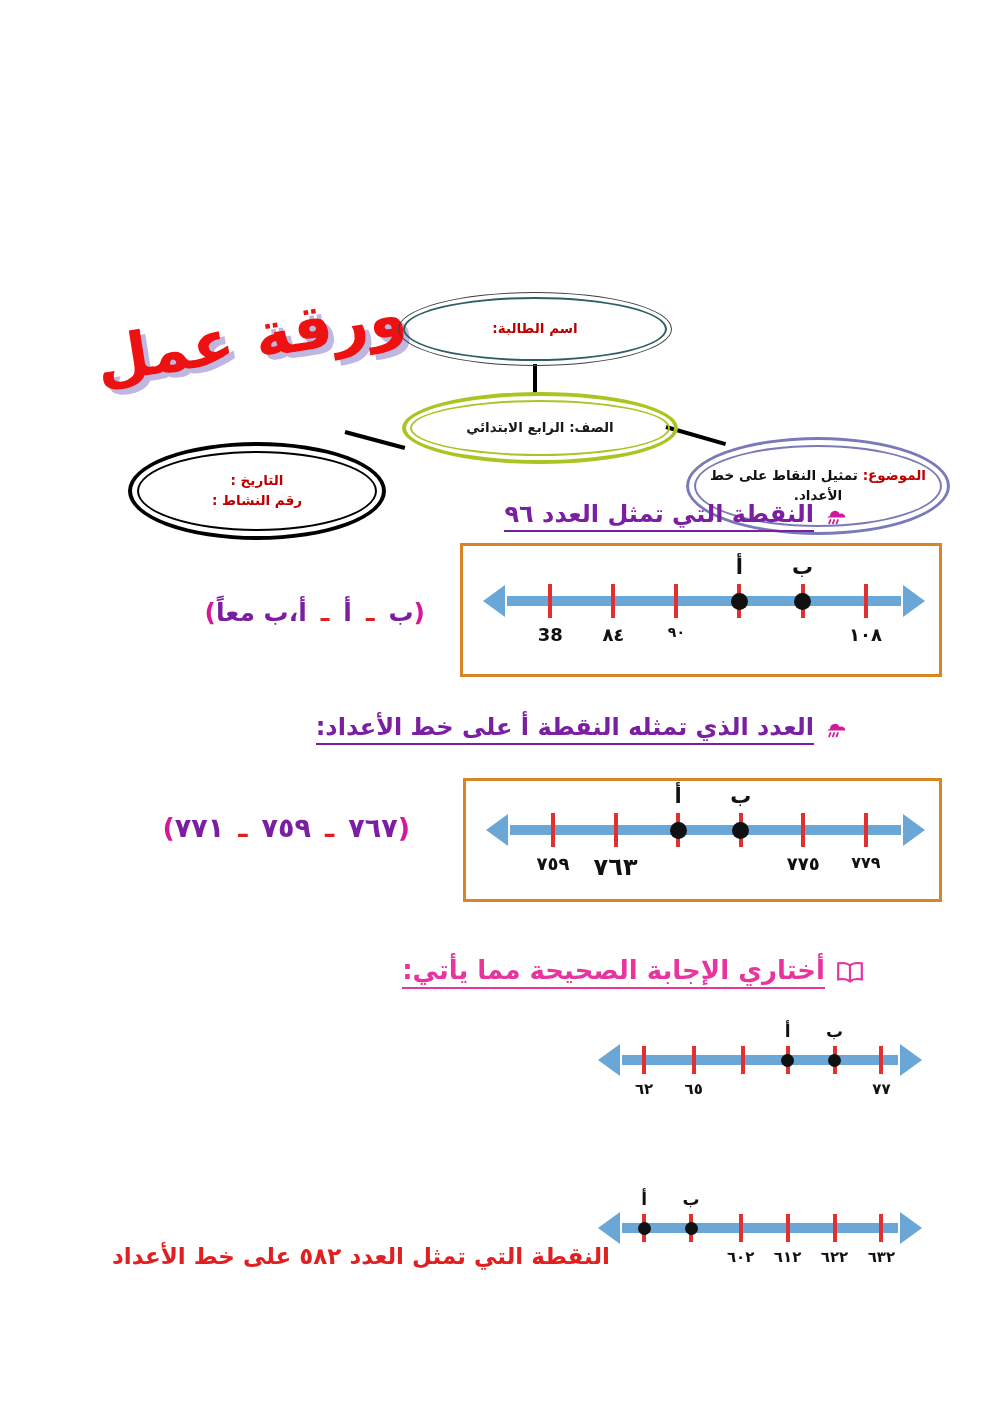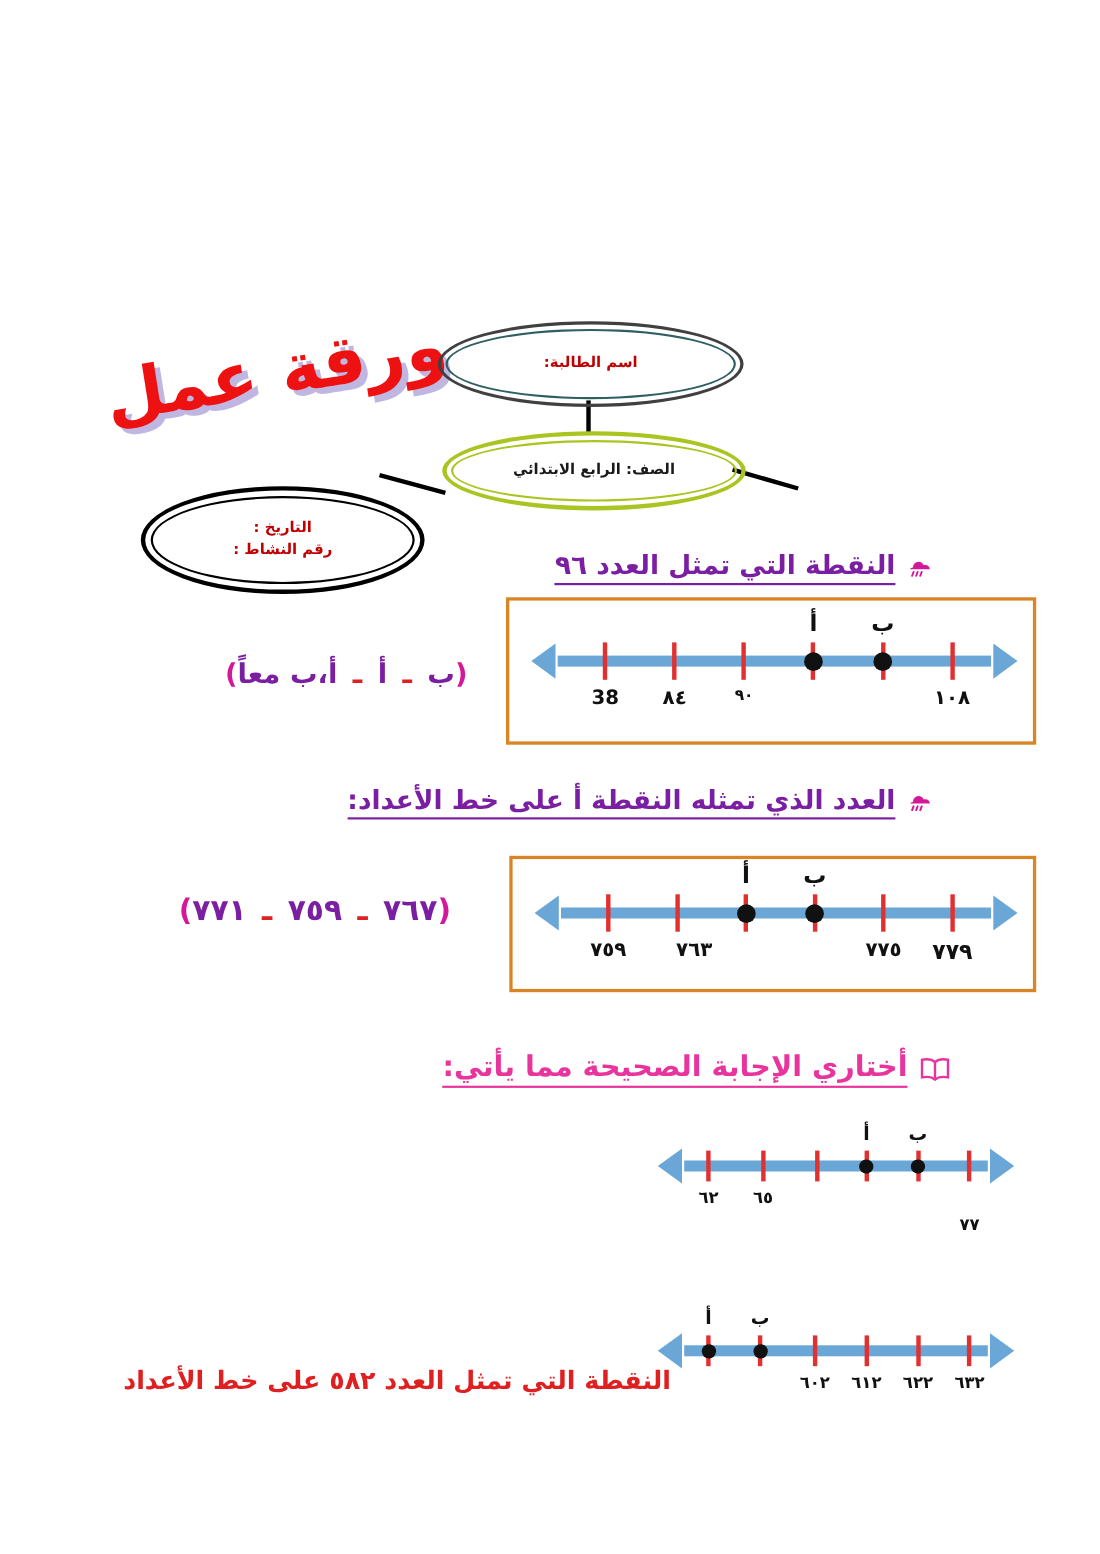--- a/index.html
+++ b/index.html
@@ -48,21 +48,21 @@
   .oval .lbl{
     position:relative;
     z-index:2;
     font-size:13.5px;
     font-weight:bold;
     line-height:1.45;
     padding:0 14px;
   }
 
   
-  #oval-name{left:398px;top:162px;width:272px;height:72px;border:3px solid #404040;}
+  #oval-name{left:398px;top:162px;width:272px;height:72px;border:1px solid #404040;}
   #oval-name .inner{left:4px;top:4px;right:4px;bottom:4px;border:2px solid #2e5f63;}
   #oval-name .lbl{color:#c00000;}
 
   
   #oval-class{left:402px;top:262px;width:268px;height:64px;border:4px solid #a9c522;}
   #oval-class .inner{left:4px;top:4px;right:4px;bottom:4px;border:2px solid #a9c522;}
   #oval-class .lbl{color:#1a1a1a;}
 
   
   #oval-subject{left:686px;top:307px;width:258px;height:92px;border:3px solid #7b7ab8;}
@@ -193,20 +193,24 @@
     <div class="oval" id="oval-name">
       <div class="inner"></div>
       <div class="lbl">اسم الطالبة:</div>
     </div>
 
     <div class="oval" id="oval-class">
       <div class="inner"></div>
       <div class="lbl">الصف: الرابع الابتدائي</div>
     </div>
 
+    <div class="oval" id="oval-subject">
+      <div class="inner"></div>
+      <div class="lbl"><b>الموضوع:</b> <span>تمثيل النقاط على خط الأعداد.</span></div>
+    </div>
 
     <div class="oval" id="oval-date">
       <div class="inner"></div>
       <div class="lbl">
         <div>التاريخ :</div>
         <div>رقم النشاط :</div>
       </div>
     </div>
   </div>
 
@@ -272,27 +276,27 @@
   </div>
 
   <div class="nlbox" id="nl2-box" style="left:463px;top:778px;width:479px;height:124px;">
     <div class="nlwrap" id="nl2" style="left:18px;top:16px;width:443px;height:66px;">
         <div class="nl-axis" style="left: 26px; width: 391px;"></div>
         <div class="arrow-l" style="left: 2px;"></div>
         <div class="arrow-r" style="right: 2px;"></div>
         <div class="tick" style="left: 67.01px; height: 34px; margin-top: -17px;"></div>
         <div class="ticklabel" style="left: 37.01px; width: 64px; top: 56px; font-size: 18px;">٧٥٩</div>
         <div class="tick" style="left: 129.57px; height: 34px; margin-top: -17px;"></div>
-        <div class="ticklabel" style="left: 99.57px; width: 64px; top: 56px; font-size: 18px; text-align: right;">٧٦٣</div>
+        <div class="ticklabel" style="left: 99.57px; width: 64px; top: 56px; font-size: 24px;">٧٦٣</div>
         <div class="tick" style="left: 192.13px; height: 34px; margin-top: -17px;"></div>
         <div class="tick" style="left: 254.69px; height: 34px; margin-top: -17px;"></div>
         <div class="tick" style="left: 317.25px; height: 34px; margin-top: -17px;"></div>
         <div class="ticklabel" style="left: 287.25px; width: 64px; top: 56px; font-size: 18px;">٧٧٥</div>
         <div class="tick" style="left: 379.81px; height: 34px; margin-top: -17px;"></div>
-        <div class="ticklabel" style="left: 349.81px; width: 64px; top: 56px; font-size: 20px;">٧٧٩</div>
+        <div class="ticklabel" style="left: 349.81px; width: 64px; top: 56px; font-size: 16px;">٧٧٩</div>
         <div class="dot" style="left: 185.63px; width: 17px; height: 17px; margin-top: -8.5px;"></div>
         <div class="ptlabel" style="left: 172.13px; width: 44px; top: -13px; font-size: 21px;">أ</div>
         <div class="dot" style="left: 248.19px; width: 17px; height: 17px; margin-top: -8.5px;"></div>
         <div class="ptlabel" style="left: 234.69px; width: 44px; top: -13px; font-size: 21px;">ب</div>
       </div>
   </div>
 
   <div class="options" style="right:590px;top:812px;font-size:27px;">
     <span class="paren">(</span>
     <span class="optval">٧٦٧</span>
@@ -320,21 +324,21 @@
       <div class="arrow-l" style="left: 2px;"></div>
       <div class="arrow-r" style="right: 2px;"></div>
       <div class="tick" style="left: 46.08px; height: 28px; margin-top: -14px;"></div>
       <div class="ticklabel" style="left: 16.08px; width: 64px; top: 50px; font-size: 15px;">٦٢</div>
       <div class="tick" style="left: 95.76px; height: 28px; margin-top: -14px;"></div>
       <div class="ticklabel" style="left: 65.76px; width: 64px; top: 50px; font-size: 15px;">٦٥</div>
       <div class="tick" style="left: 145.44px; height: 28px; margin-top: -14px;"></div>
       <div class="tick" style="left: 189.6px; height: 28px; margin-top: -14px;"></div>
       <div class="tick" style="left: 236.52px; height: 28px; margin-top: -14px;"></div>
       <div class="tick" style="left: 283.44px; height: 28px; margin-top: -14px;"></div>
-      <div class="ticklabel" style="left: 253.44px; width: 64px; top: 50px; font-size: 15px; margin-top: 24px;">٧٧</div>
+      <div class="ticklabel" style="left: 253.44px; width: 64px; top: 50px; font-size: 15px;">٧٧</div>
       <div class="dot" style="left: 185.1px; width: 13px; height: 13px; margin-top: -6.5px;"></div>
       <div class="ptlabel" style="left: 169.6px; width: 44px; top: -9px; font-size: 17px;">أ</div>
       <div class="dot" style="left: 232.02px; width: 13px; height: 13px; margin-top: -6.5px;"></div>
       <div class="ptlabel" style="left: 216.52px; width: 44px; top: -9px; font-size: 17px;">ب</div>
     </div>
 
 
   <div class="nlwrap" id="nl4" style="left:596px;top:1198px;width:328px;height:60px;">
       <div class="nl-axis" style="left: 26px; width: 276px;"></div>
       <div class="arrow-l" style="left: 2px;"></div>

